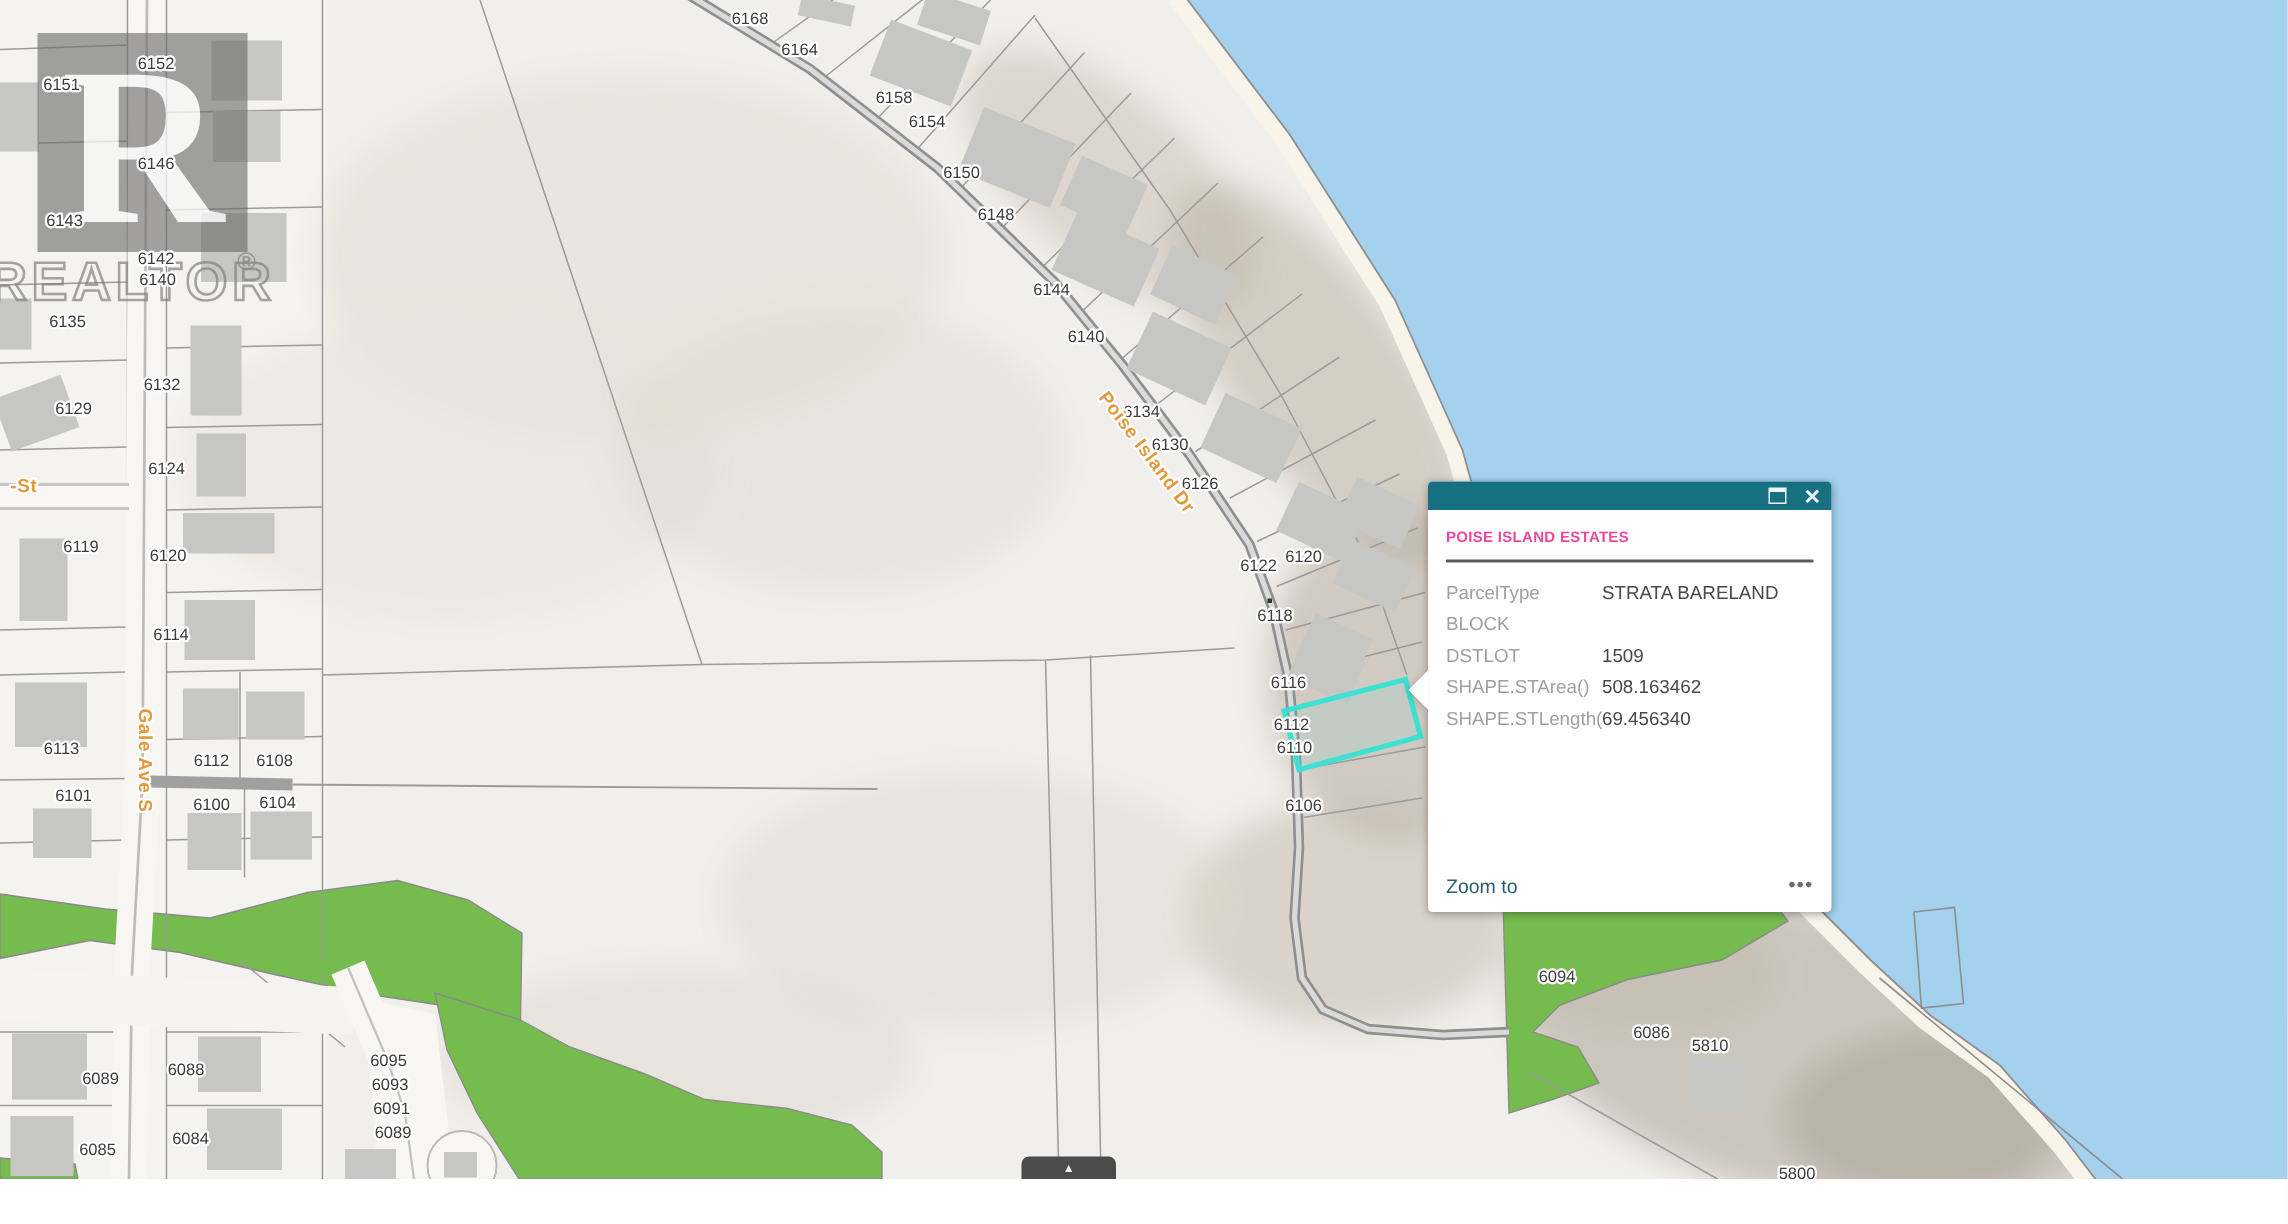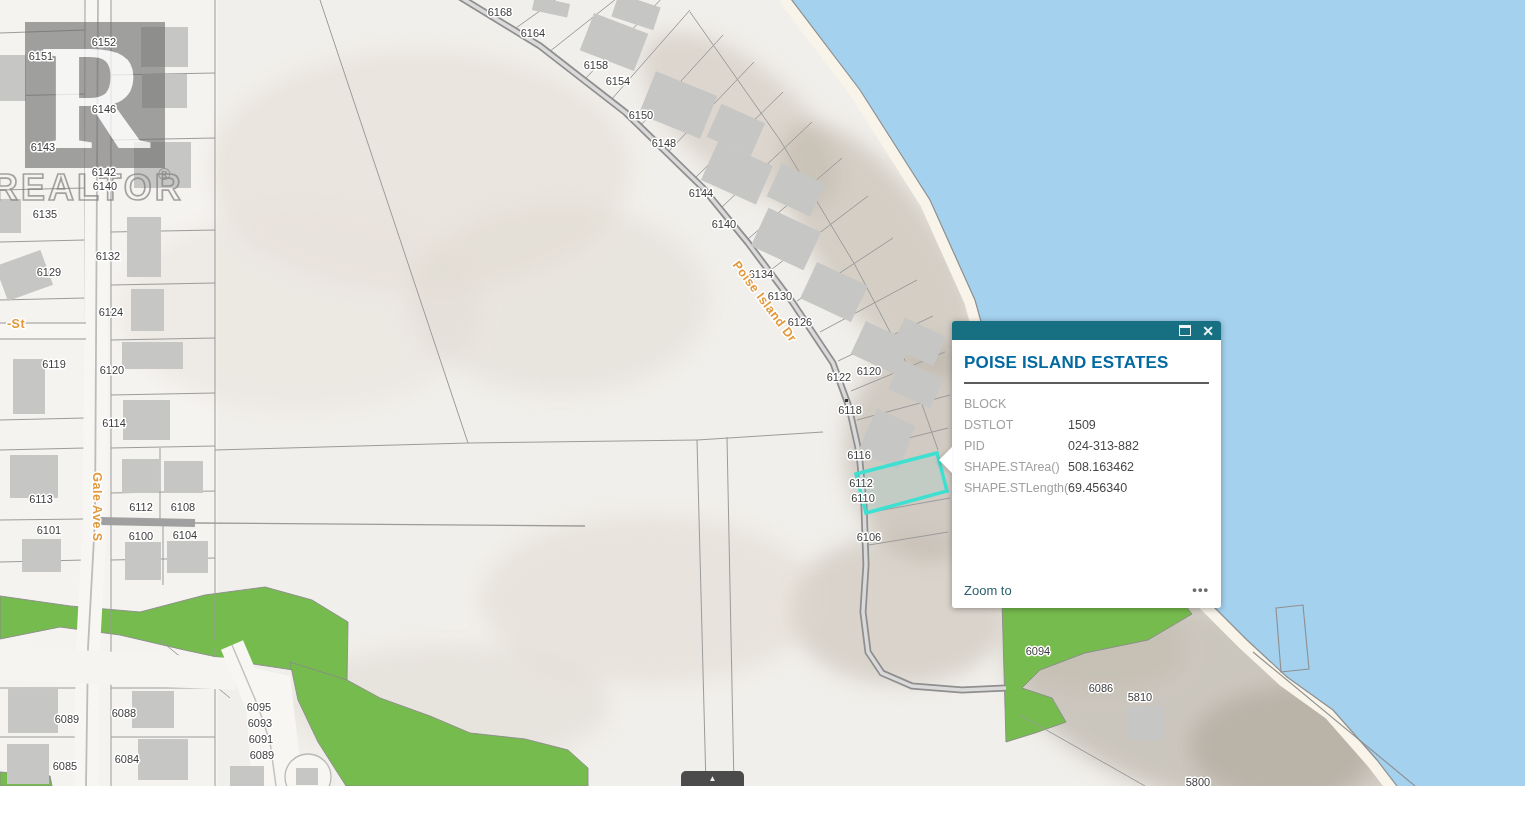--- a/index.html
+++ b/index.html
@@ -29,21 +29,21 @@
                  border-right:13px solid #fff;
                  filter:drop-shadow(-2px 1px 2px rgba(0,0,0,.15));}
   .popup-header{height:19px;background:#167082;border-radius:3px 3px 0 0;
                 display:flex;align-items:center;justify-content:flex-end;
                 padding:0 7px;gap:11px;}
   .max-icon{display:inline-block;width:10px;height:7px;border:1.5px solid #eef4f5;
             border-top:3px solid #eef4f5;cursor:pointer;}
   .close-icon{color:#eef4f5;font-size:14px;font-weight:bold;line-height:14px;
               cursor:pointer;}
   .popup-body{padding:10px 12px 0 12px;}
-  .popup-title{font-size:17px;font-weight:bold;color:#0369a1;letter-spacing:.2px;
+  .popup-title{font-size:10px;font-weight:bold;color:#ec4899;letter-spacing:.2px;
                padding:3px 0 9px 0;border-bottom:2px solid #5c5c5c;}
   .popup-fields{margin-top:9px;}
   .field-row{display:flex;height:21px;align-items:center;font-size:12.5px;}
   .field-label{width:104px;flex:none;color:#a0a0a0;overflow:hidden;white-space:nowrap;}
   .field-value{color:#484848;white-space:nowrap;}
   .popup-footer{position:absolute;left:0;right:0;bottom:8px;height:20px;
                 padding:0 12px;display:flex;align-items:center;
                 justify-content:space-between;}
   .zoom-to{font-size:13px;color:#2b5f6d;cursor:pointer;}
   .more-dots{font-size:13px;color:#6e6e6e;letter-spacing:1px;cursor:pointer;
@@ -286,30 +286,30 @@
   <div class="popup">
     <div class="popup-pointer"></div>
     <div class="popup-header">
       <span class="max-icon"></span>
       <span class="close-icon">✕</span>
     </div>
     <div class="popup-body">
       <div class="popup-title">POISE ISLAND ESTATES</div>
       <div class="popup-fields" id="popup-fields">
           <div class="field-row">
+            <span class="field-label">ParcelType</span>
+            <span class="field-value">STRATA BARELAND</span>
+          </div>
+          <div class="field-row">
             <span class="field-label">BLOCK</span>
             <span class="field-value"></span>
           </div>
           <div class="field-row">
             <span class="field-label">DSTLOT</span>
             <span class="field-value">1509</span>
-          </div>
-          <div class="field-row">
-            <span class="field-label">PID</span>
-            <span class="field-value">024-313-882</span>
           </div>
           <div class="field-row">
             <span class="field-label">SHAPE.STArea()</span>
             <span class="field-value">508.163462</span>
           </div>
           <div class="field-row">
             <span class="field-label">SHAPE.STLength()</span>
             <span class="field-value">69.456340</span>
           </div>
         </div>

